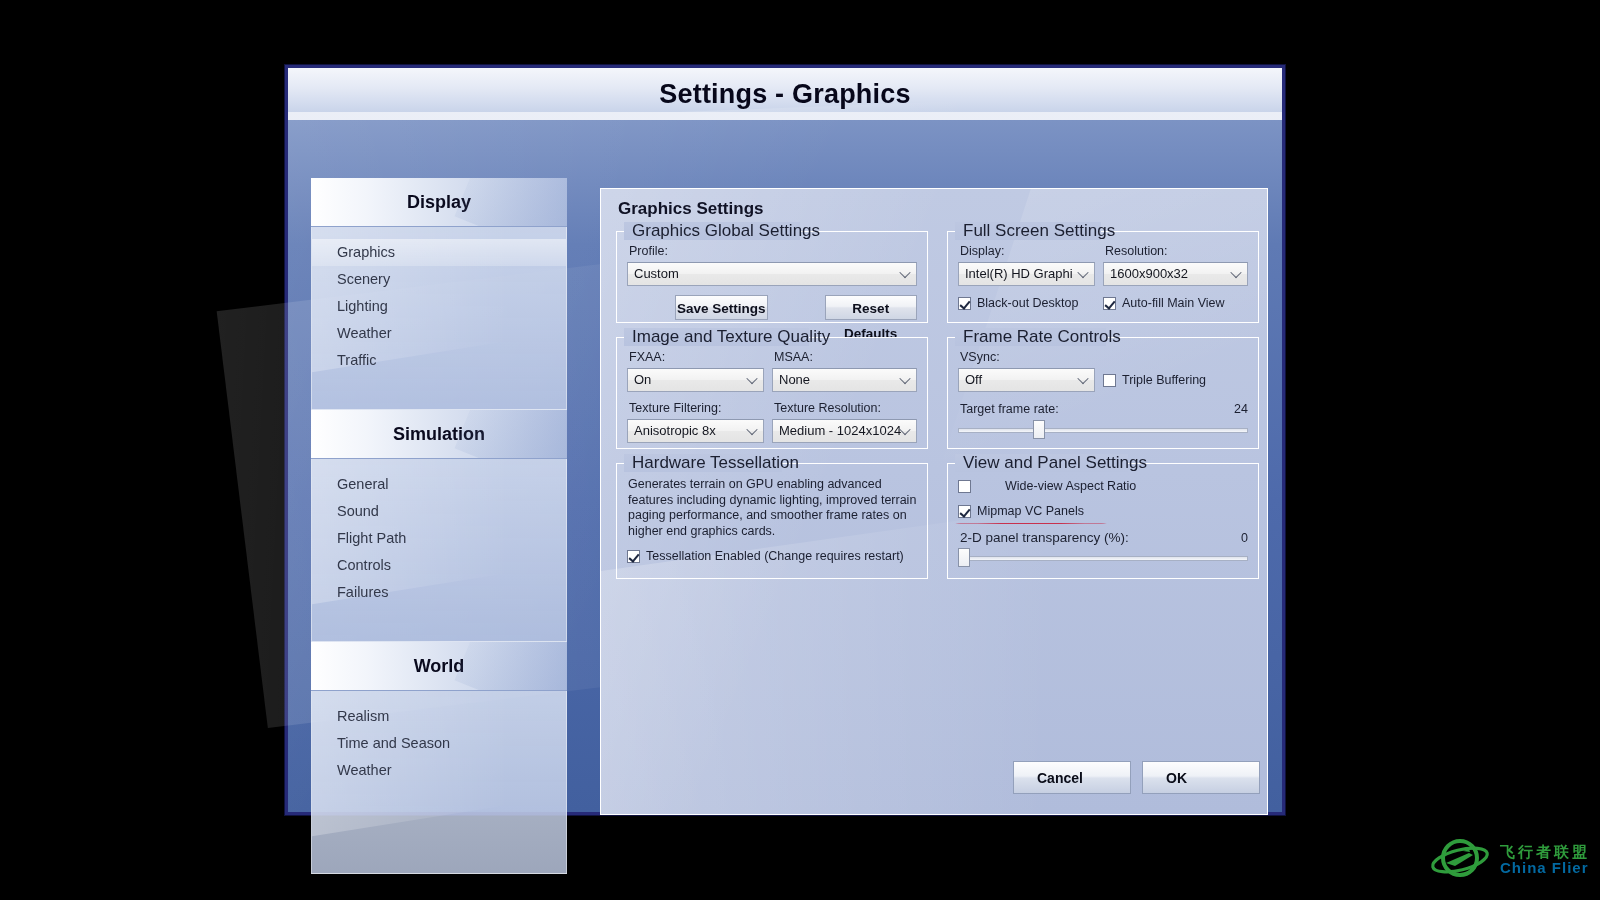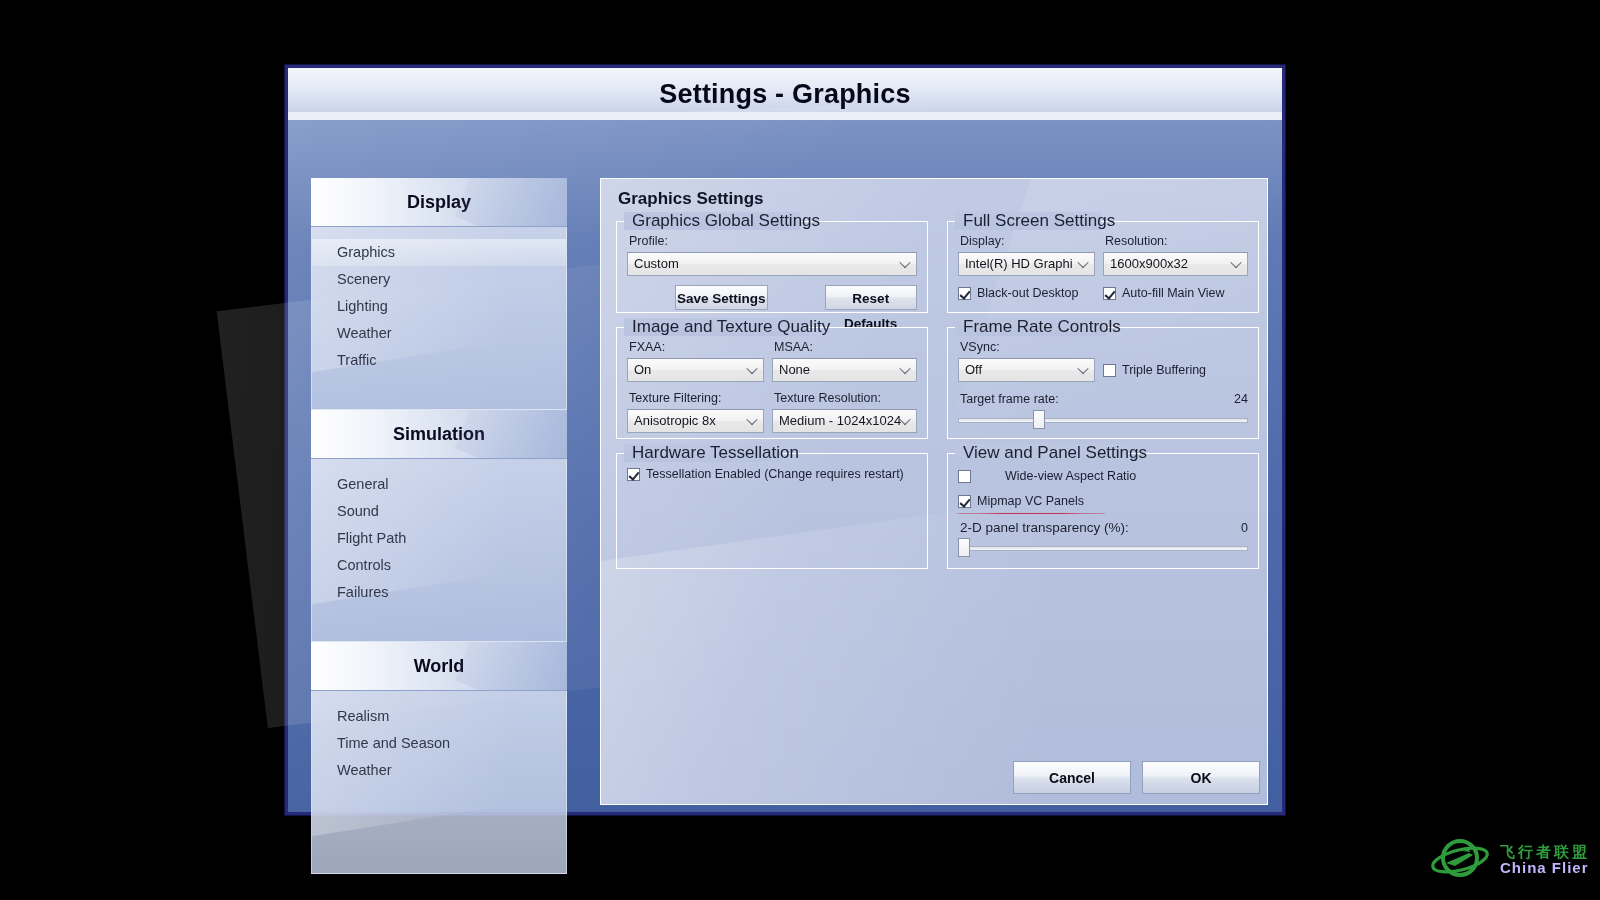--- a/index.html
+++ b/index.html
@@ -78,21 +78,21 @@
   }
   .nav-item.selected{
     background:linear-gradient(to bottom,rgba(255,255,255,.48),rgba(255,255,255,.22));
   }
   #list-display{height:160px;}
   #list-simulation{height:160px;}
   #list-world{height:160px;}
 
   
   #content{
-    position:absolute;left:312px;top:58px;width:668px;height:627px;
+    position:absolute;left:312px;top:68px;width:668px;height:627px;
     border:1px solid #ffffff;box-sizing:border-box;
     background:
       linear-gradient(112deg,rgba(255,255,255,.22) 0%,rgba(255,255,255,0) 38%),
       linear-gradient(to bottom,#c0cae3 0%,#b9c4e0 45%,#b0bcdb 100%);
     overflow:hidden;
   }
   #content:before{
     content:"";position:absolute;left:-8%;top:330px;width:130%;height:300px;
     background:linear-gradient(100deg,rgba(255,255,255,.26),rgba(255,255,255,0) 58%);
     transform:rotate(-8deg);pointer-events:none;
@@ -194,32 +194,33 @@
 
   
   .annot{
     position:absolute;height:0;border-bottom:1.6px solid #c8314e;
     border-radius:50%;pointer-events:none;z-index:6;
   }
 
   
   #footer{position:absolute;right:22px;bottom:18px;display:flex;gap:11px;z-index:4;}
   .fbtn{
-    width:118px;height:33px;line-height:33px;text-align:center;
+    width:118px;height:33px;line-height:33px;text-align:left;
     font-size:14px;font-weight:bold;color:#0a0c18;
     border:1px solid #93a0bb;box-sizing:border-box;
     background:linear-gradient(to bottom,#fdfdfe 0%,#eef1f7 45%,#dbe1ed 52%,#c6cfe2 100%);
     cursor:default;
+    padding-left:23px;
   }
 
   
   #watermark{position:absolute;right:10px;bottom:12px;display:flex;align-items:center;gap:9px;}
   #wm-text{line-height:1.08;}
   #wm-cn{font-size:15px;font-weight:bold;color:#2f9c3c;letter-spacing:3px;}
-  #wm-en{font-size:15px;font-weight:bold;color:#c4b5fd;letter-spacing:1px;}
+  #wm-en{font-size:15px;font-weight:bold;color:#0369a1;letter-spacing:1px;}
 </style>
 </head>
 <body>
 
 <div id="screen">
 
   <div id="dialog">
 
     <div id="titlebar">
       <div id="title-text">Settings - Graphics</div>
@@ -319,20 +320,21 @@
                       <i></i>
                     </span>
                 </div>
               </div>
             </div>
           </div>
 
           <div class="group" style="height:116px;">
             <span class="g-title-bg" style="width: 158.391px;"></span>
             <span class="g-title">Hardware Tessellation</span>
+            <div class="desc">Generates terrain on GPU enabling advanced features including dynamic lighting, improved terrain paging performance, and smoother frame rates on higher end graphics cards.</div>
             <div class="chk">
               <span class="box on"></span>
               <span>Tessellation Enabled (Change requires restart)</span>
             </div>
           </div>
 
         </div>
 
         <div class="col" id="col-right">
 

